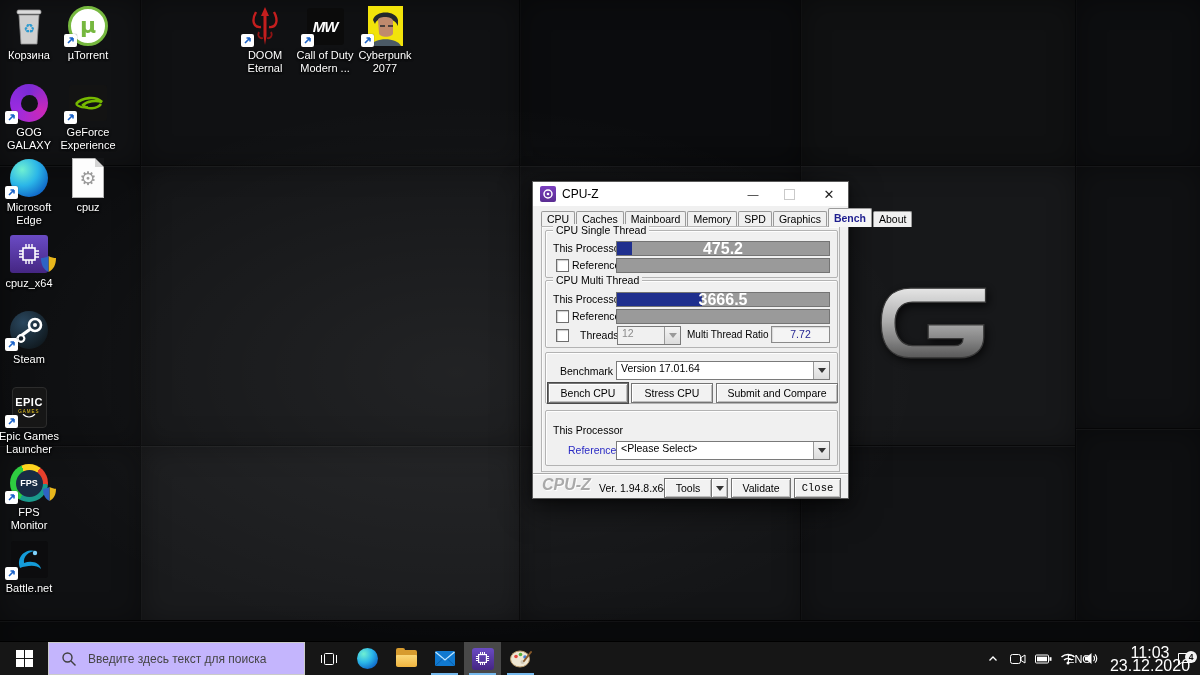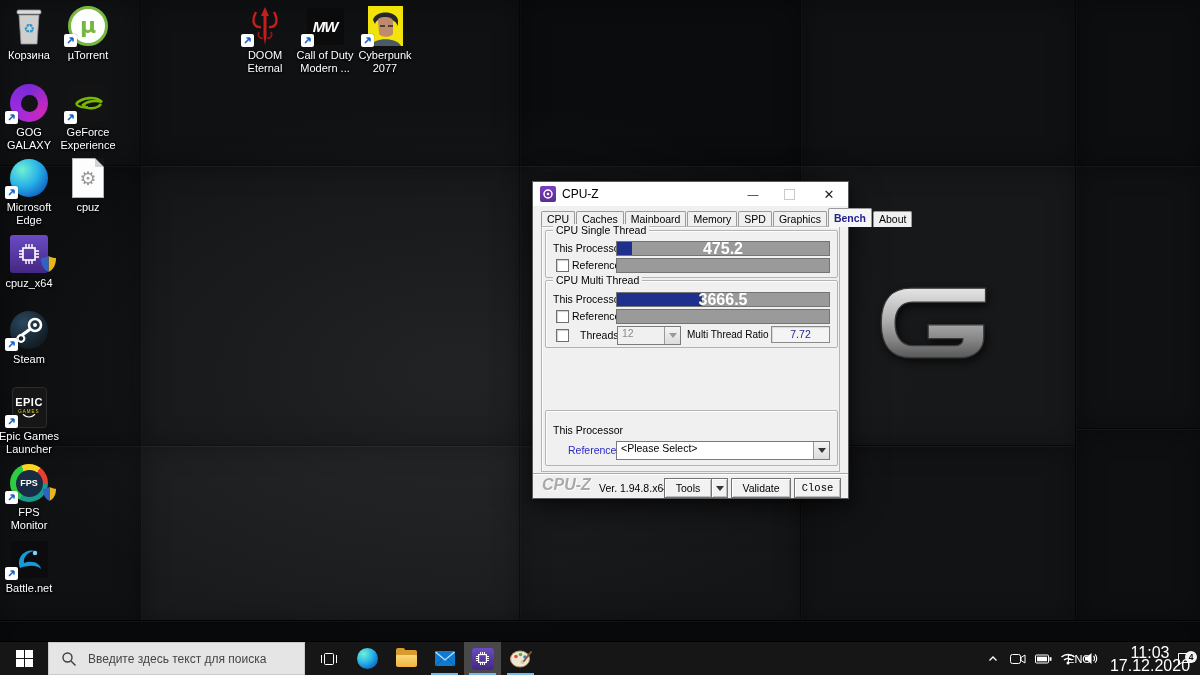--- a/index.html
+++ b/index.html
@@ -48,21 +48,21 @@
   .btn{position:absolute;height:18px;background:#f2f2f2;border:1px solid #747474;box-shadow:inset 1px 1px 0 #fff,inset -1px -1px 0 #bdbdbd;display:flex;align-items:center;justify-content:center;font-size:10.5px;cursor:default;}
   .btn.focused{box-shadow:inset 1px 1px 0 #fff,inset -1px -1px 0 #bdbdbd,0 0 0 1px #4a4a4a;}
   .statusline{position:absolute;left:0;right:0;top:291px;border-top:1px solid #a8a8a8;box-shadow:0 1px 0 #fff;}
   .cpuzlogo{position:absolute;left:9px;top:294px;font-size:16px;font-weight:bold;font-style:italic;color:#a9a9a9;letter-spacing:0px;text-shadow:1px 1px 0 #fdfdfd;}
   .verstr{position:absolute;left:66px;top:300px;font-size:10.5px;}
 
   
   .taskbar{position:absolute;left:0;bottom:0;width:1200px;height:33px;background:#161616;box-shadow:0 -1px 0 #000;display:block;}
   .tb-item{position:absolute;top:0;height:33px;display:flex;align-items:center;justify-content:center;}
   .tb-underline{position:absolute;left:5px;right:5px;bottom:0;height:2px;background:#76b9ed;}
-  .searchbox{position:absolute;left:48px;top:0;width:257px;height:33px;background:#e5e5e5;border:1px solid #cacaca;box-sizing:border-box;display:flex;align-items:center;}
+  .searchbox{position:absolute;left:48px;top:0;width:257px;height:33px;background:#c4b5fd;border:1px solid #cacaca;box-sizing:border-box;display:flex;align-items:center;}
   .searchbox input{border:none;outline:none;background:transparent;font-size:12px;color:#3c3c3c;width:210px;font-family:"Liberation Sans",sans-serif;}
   .searchbox input::placeholder{color:#454545;opacity:1;}
   .tray-label{color:#fff;font-size:11px;}
   .clock{color:#fff;font-size:16px;text-align:center;line-height:13px;}
   .badge{position:absolute;right:-4px;bottom:3px;width:12px;height:12px;border-radius:50%;background:#f4f4f4;color:#111;font-size:8.5px;font-weight:bold;line-height:12px;text-align:center;}
 </style>
 </head>
 <body>
 
 <div class="wallpaper">
@@ -375,20 +375,30 @@
     <span class="cb" style="left:10px;top:48px;"></span>
     <span class="wlabel" style="left:34px;top:48px;">Threads</span>
     <div class="combo disabled" style="left:71px;top:45px;width:62px;height:17px;">
       <span class="ctext">12</span>
         <span class="carrow"></span>
     </div>
     <span class="wlabel" style="left:141px;top:48px;font-size:10px;">Multi Thread Ratio</span>
     <div class="field" style="left:225px;top:45px;width:57px;height:15px;line-height:15px;color:#1e1e8f;">7.72</div>
   </div>
 
+  <div class="groupbox" style="left:12px;top:170px;width:291px;height:50px;">
+    <span class="wlabel" style="left:14px;top:12px;">Benchmark</span>
+    <div class="combo" style="left:70px;top:8px;width:212px;height:17px;">
+      <span class="ctext">Version 17.01.64</span>
+        <span class="carrow"></span>
+    </div>
+    <div class="btn focused" style="left:2px;top:30px;width:78px;">Bench CPU</div>
+    <div class="btn" style="left:85px;top:30px;width:80px;">Stress CPU</div>
+    <div class="btn" style="left:170px;top:30px;width:120px;">Submit and Compare</div>
+  </div>
 
   <div class="groupbox" style="left:12px;top:228px;width:291px;height:54px;">
     <span class="wlabel" style="left:7px;top:13px;">This Processor</span>
     <span class="wlabel" style="left:22px;top:33px;color:#2a2ac4;">Reference</span>
     <div class="combo" style="left:70px;top:30px;width:212px;height:17px;">
       <span class="ctext">&lt;Please Select&gt;</span>
         <span class="carrow"></span>
     </div>
   </div>
 
@@ -504,21 +514,21 @@
       <path d="M9.5 4 A3.5 3.5 0 0 1 9.5 9" stroke="#fff" stroke-width="1.2" fill="none"></path>
       <path d="M11 2.3 A6 6 0 0 1 11 10.7" stroke="#fff" stroke-width="1.2" fill="none"></path>
     </svg>
   </div>
   <div class="tb-item" style="left:1066px;width:26px;text-align:right;">
     <span class="tray-label">ENG</span>
   </div>
   <div class="tb-item" style="left:1125px;width:50px;">
     <div class="clock">
       <div>11:03</div>
-      <div>17.12.2020</div>
+      <div>23.12.2020</div>
     </div>
   </div>
   <div class="tb-item" style="left:1172px;width:26px;">
     <span style="position:relative;display:flex;">
       <svg width="16" height="14">
         <path d="M1.5 1.5 H14.5 V10.5 H5 L1.5 13 V1.5 Z" stroke="#fff" fill="none"></path>
       </svg>
       <span class="badge">4</span>
     </span>
   </div>

